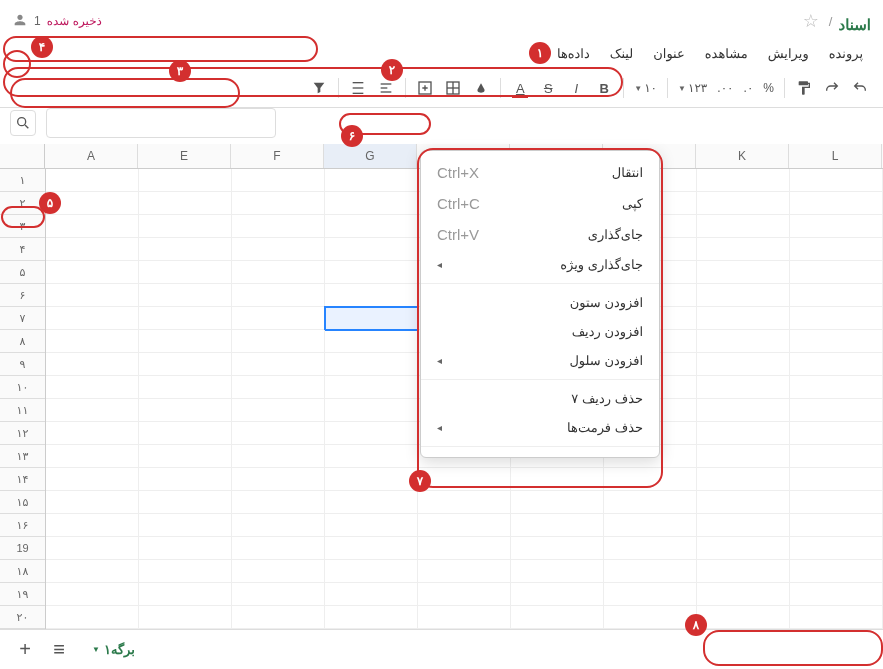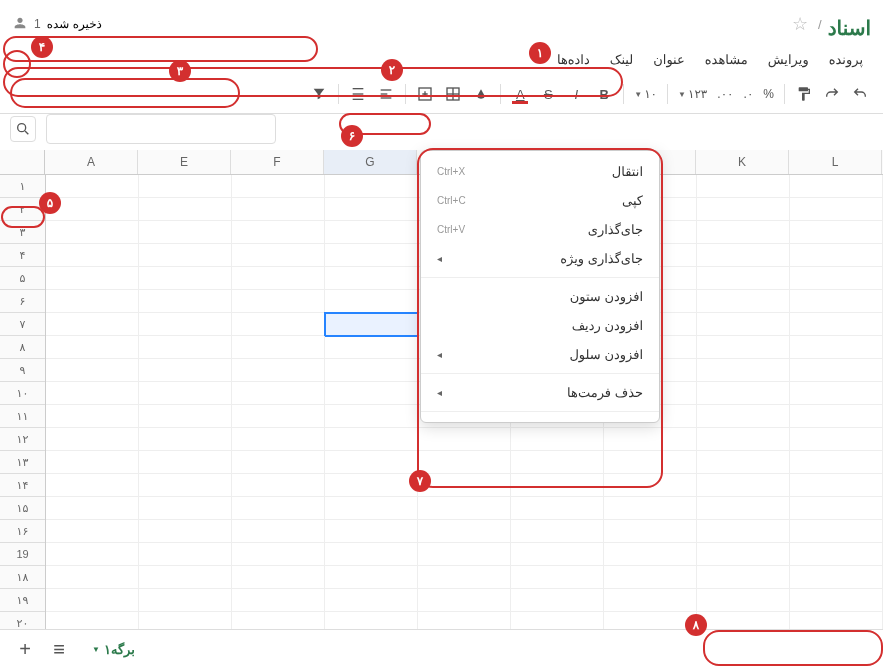--- a/index.html
+++ b/index.html
@@ -1,25 +1,25 @@
 <!DOCTYPE html>
 <html dir="rtl" lang="fa"><head>
 <meta charset="utf-8">
 <style>
 * { box-sizing: border-box; margin: 0; padding: 0; }
 body { font-family: Tahoma, Arial, sans-serif; font-size: 13px; color: #333; background: #fff; width: 883px; height: 669px; overflow: hidden; position: relative; direction: rtl; }
 
 .title-bar { display: flex; align-items: center; justify-content: space-between; padding: 8px 12px 4px; }
 .title-left { display: flex; align-items: center; gap: 6px; }
-.docs-link { color: #2C7A4B; font-weight: bold; font-size: 20px; margin-top: 8px; }
+.docs-link { color: #2C7A4B; font-weight: bold; font-size: 15px; margin-top: 8px; }
 .slash { color: #999; }
 .doc-title { color: #999; font-style: italic; font-size: 15px; }
 .star-icon { color: #bbb; font-size: 18px; margin-right: 4px; }
 .title-right { display: flex; align-items: center; gap: 6px; color: #666; font-size: 12px; }
-.saved-text { color: #000000; }
+.saved-text { color: #be185d; }
 .user-icon { color: #888; }
 
 .menu-bar { display: flex; gap: 4px; padding: 4px 12px; position: relative; }
 .menu-item { padding: 4px 8px; color: #333; cursor: pointer; border-radius: 3px; }
 
 .toolbar { display: flex; align-items: center; gap: 2px; padding: 6px 10px; border-bottom: 1px solid #ddd; position: relative; }
 .tool-btn { width: 26px; height: 26px; display: flex; align-items: center; justify-content: center; color: #555; cursor: pointer; border-radius: 3px; }
 .tool-sep { width: 1px; height: 20px; background: #ddd; margin: 0 4px; }
 .tool-text { font-size: 12px; color: #555; padding: 0 4px; cursor: pointer; display:flex; align-items:center; gap:2px; }
 .caret { font-size: 8px; color: #666; }
@@ -39,21 +39,21 @@
 .rows-wrap { display:flex; }
 .row-headers { display:flex; flex-direction:column; border-right:1px solid #ccc; background:#fafafa; }
 .row-h { width:45px; height:23px; border-bottom:1px solid #ddd; display:flex; align-items:center; justify-content:center; color:#666; font-size:11px; background:#fafafa; cursor:pointer; }
 .cells { position:relative; }
 .cell-row { display:flex; }
 .cell { width:93px; height:23px; border-right:1px solid #eee; border-bottom:1px solid #eee; }
 .cell.selected { outline:2px solid #2684ff; outline-offset:-1px; background:#eaf2ff; }
 
 .context-menu { position:absolute; top:150px; left:420px; width:240px; background:#fff; border:1px solid #ccc; border-radius:6px; box-shadow:0 4px 16px rgba(0,0,0,0.15); padding:6px 0; direction:rtl; z-index:50; }
 .ctx-item { display:flex; justify-content:space-between; align-items:center; padding:7px 16px; color:#333; cursor:pointer; font-size:13px; }
-.ctx-shortcut { color:#999; font-size:10px; direction:ltr; font-family: Arial; }
+.ctx-shortcut { color:#999; font-size:15px; direction:ltr; font-family: Arial; }
 .ctx-sep { height:1px; background:#eee; margin:4px 0; }
 .ctx-arrow { color:#666; font-size:10px; }
 
 .sheet-tabs { position:absolute; bottom:0; left:0; right:0; height:40px; border-top:1px solid #ddd; display:flex; align-items:center; padding:0 10px; gap:4px; background:#fff; direction:ltr; }
 .sheet-btn { width:30px; height:30px; display:flex; align-items:center; justify-content:center; color:#555; cursor:pointer; font-size:20px; }
 .sheet-tab { padding:6px 14px; cursor:pointer; display:flex; align-items:center; gap:4px; color:#2C7A4B; font-weight:bold; direction:rtl; }
 .sheet-tab .caret { color:#2C7A4B; }
 
 .anno { position:absolute; z-index:100; pointer-events:none; }
 .anno-ring { border:2px solid #d32f2f; border-radius:16px; }
@@ -481,20 +481,23 @@
     </div>
   <div class="ctx-item">
       <span>افزودن ردیف</span>
     </div>
   <div class="ctx-item">
       <span>افزودن سلول</span>
       <span class="ctx-arrow">◂</span>
     </div>
   <div class="ctx-sep"></div>
   <div class="ctx-item">
+      <span>حذف ردیف ۷</span>
+    </div>
+  <div class="ctx-item">
       <span>حذف فرمت‌ها</span>
       <span class="ctx-arrow">◂</span>
     </div>
   <div class="ctx-sep"></div>
 </div>
 
 <div class="sheet-tabs">
   <span class="sheet-btn">+</span>
   <span class="sheet-btn">≡</span>
   <span class="sheet-tab">

